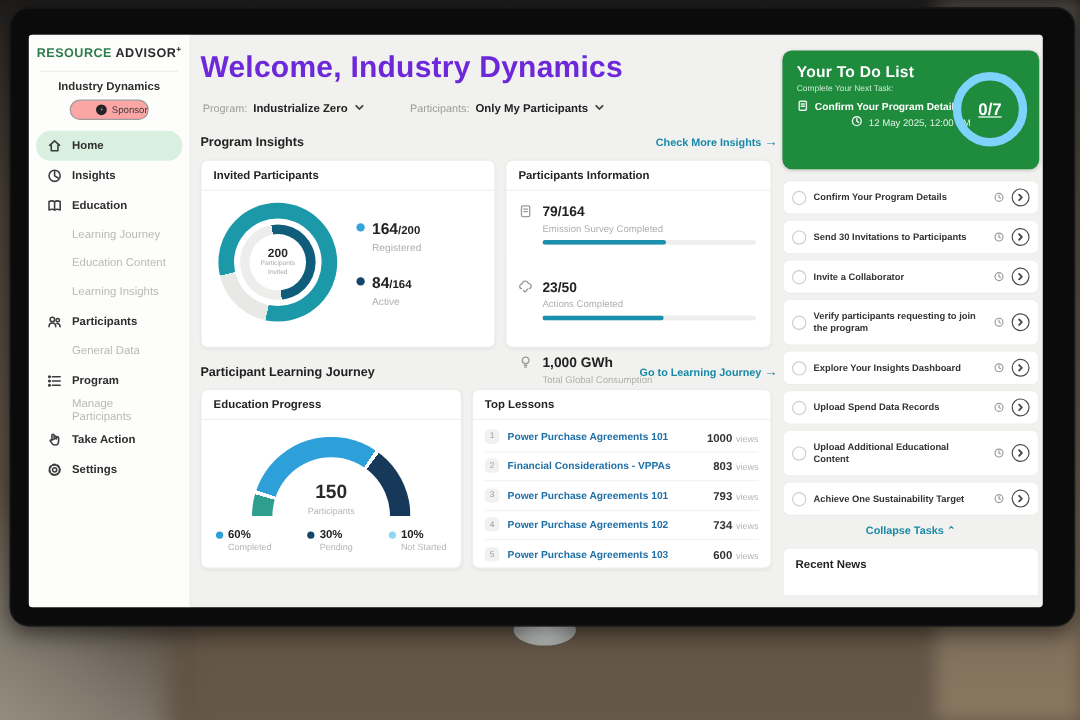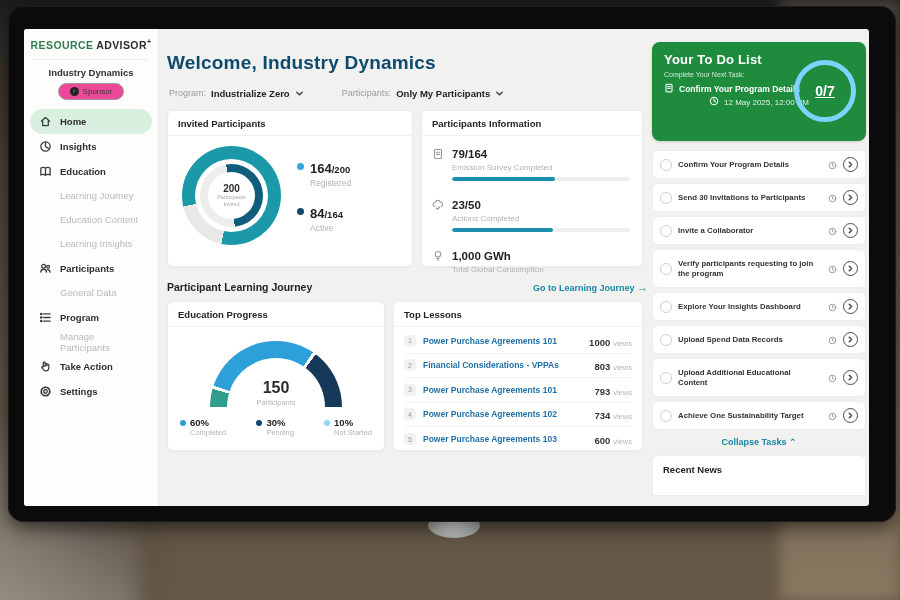--- a/index.html
+++ b/index.html
@@ -26,36 +26,36 @@
 
   
   .sidebar { position:absolute; left:0; top:0; width:135px; height:477px; background:#fdfdfc;
     border-right:1px solid #e9e9e7; padding-top:9px; }
   .logo { text-align:center; font-size:10.5px; font-weight:bold; letter-spacing:.4px; color:#2b2b2b; }
   .logo .g { color:#2e7d4f; }
   .logo sup { font-size:7px; }
   .side-div { border-top:1px solid #ececea; margin:8px 10px 7px; }
   .org { text-align:center; font-size:9.5px; font-weight:bold; color:#2f2f2f; }
   .sponsor { margin:5px auto 9px; width:66px; height:17px; border:1px solid #9c9c9c; border-radius:9px;
-    display:flex; align-items:center; justify-content:center; gap:4px; background:#ec4899; }
+    display:flex; align-items:center; justify-content:flex-end; gap:4px; background:#fca5a5; }
   .sponsor-dot { width:9px; height:9px; border-radius:50%; background:#232323; position:relative; }
   .sponsor-dot::after { content:""; position:absolute; left:3px; top:2px; width:3px; height:5px;
     background:#fff; clip-path:polygon(100% 0,20% 55%,60% 55%,0 100%,80% 45%,40% 45%); }
   .sponsor span { font-size:8px; color:#3a3a3a; }
   .nav { display:flex; flex-direction:column; padding:0 6px; }
   .nav-item { display:flex; align-items:center; gap:8px; height:25px; padding:0 9px; border-radius:13px;
     font-size:9.5px; font-weight:bold; color:#2e2e2e; cursor:pointer; }
   .nav-item.active { background:#d9f0e1; }
   .nav-item.sub { font-weight:normal; color:#b9b9b7; padding-left:30px; height:24px; }
   .nav-item .ico { width:13px; height:13px; flex:0 0 13px; display:flex; align-items:center; }
   .ico svg { width:13px; height:13px; stroke:#3c3c3c; fill:none; stroke-width:1.4; stroke-linecap:round; stroke-linejoin:round; }
 
   
   .main { position:absolute; left:143px; top:0; width:481px; height:477px; }
-  .welcome { margin-top:23px; font-size:19px; font-weight:bold; color:#0c4a6e; letter-spacing:.2px; }
+  .welcome { margin-top:13px; font-size:25px; font-weight:bold; color:#6d28d9; letter-spacing:.2px; }
   .filters { margin-top:10px; display:flex; gap:38px; align-items:center; padding-left:2px; }
   .filter { display:flex; align-items:center; gap:5px; cursor:pointer; }
   .filter .lab { font-size:9px; color:#9b9b99; }
   .filter .val { font-size:9.5px; font-weight:bold; color:#222; }
   .chev svg { width:9px; height:9px; stroke:#444; fill:none; stroke-width:1.6; stroke-linecap:round; }
   .sec-row { display:flex; justify-content:space-between; align-items:center; margin-top:14px; }
   .sec-title { font-size:10.5px; font-weight:bold; color:#222; }
   .sec-link { font-size:9px; font-weight:bold; color:#1788a6; cursor:pointer; }
   .sec-link .arr { font-size:11px; }
 
@@ -78,21 +78,21 @@
   .legend-col { display:flex; flex-direction:column; gap:16px; }
   .leg-item { display:flex; align-items:flex-start; gap:6px; }
   .leg-dot { width:7px; height:7px; border-radius:50%; margin-top:4px; }
   .leg-dot.registered { background:#35a3dc; }
   .leg-dot.active { background:#14466b; }
   .leg-val { font-size:13px; font-weight:bold; color:#222; }
   .leg-total { font-size:9.5px; font-weight:bold; color:#222; }
   .leg-lab { font-size:8.5px; color:#b0b0ae; margin-top:1px; }
 
   .card-info { width:222px; height:157px; }
-  .info-body { padding:8px 12px 0 10px; display:flex; flex-direction:column; gap:14px; }
+  .info-body { padding:8px 12px 0 10px; display:flex; flex-direction:column; gap:26px; }
   .info-row { display:flex; gap:7px; }
   .info-ico { width:13px; padding-top:2px; }
   .info-ico svg { width:12px; height:12px; stroke:#9a9a98; fill:none; stroke-width:1.3; stroke-linecap:round; stroke-linejoin:round; }
   .info-main { flex:1; }
   .info-val { font-size:11.5px; font-weight:bold; color:#222; }
   .info-lab { font-size:8px; color:#b0b0ae; margin-top:1px; }
   .bar { margin-top:5px; height:4px; border-radius:2px; background:#eeeeec; overflow:hidden; }
   .bar-fill { height:4px; border-radius:2px; background:#1b8fae; }
 
   .card-edu { width:218px; height:150px; }
@@ -125,21 +125,21 @@
   
   .rightcol { position:absolute; left:628px; top:0; width:214px; height:477px; }
   .todo-card { position:relative; margin-top:13px; height:99px; border-radius:8px; background:#1e8b3d;
     padding:10px 12px; color:#fff; box-shadow:0 1px 3px rgba(0,0,0,.15); }
   .todo-title { font-size:13px; font-weight:bold; letter-spacing:.2px; }
   .todo-sub { font-size:7px; color:#cfe9d6; margin-top:4px; }
   .todo-next { display:flex; align-items:center; gap:5px; margin-top:5px; font-size:8.5px; font-weight:bold; }
   .todo-due { display:flex; align-items:center; gap:5px; margin-top:1px; font-size:8px; color:#e4f3e8;justify-content:center; }
   .wico svg { width:10px; height:10px; stroke:#eaf5ec; fill:none; stroke-width:1.4; stroke-linecap:round; stroke-linejoin:round; }
   .todo-ring { position:absolute; right:10px; top:18px; width:62px; height:62px; border-radius:50%;
-    border:5px solid #7dd3fc; display:flex; align-items:center; justify-content:center;text-decoration:underline; }
+    border:7px solid #7dd3fc; display:flex; align-items:center; justify-content:center;text-decoration:underline; }
   .todo-ring span { font-size:14px; font-weight:bold; color:#fff; }
 
   .tasks { display:flex; flex-direction:column; gap:4px; margin-top:9px; }
   .task-row { background:#fff; border:1px solid #ededeb; border-radius:6px; height:29px;
     display:flex; align-items:center; gap:6px; padding:0 7px; }
   .task-row.tall { height:39px; }
   .task-check { width:12px; height:12px; flex:0 0 12px; border:1.4px solid #cfcfcd; border-radius:50%; background:#fff; cursor:pointer; }
   .task-label { flex:1; font-size:7.8px; font-weight:bold; color:#333; line-height:1.25; }
   .task-clock svg { width:9px; height:9px; stroke:#9a9a98; fill:none; stroke-width:1.3; stroke-linecap:round; }
   .task-go { width:15px; height:15px; flex:0 0 15px; border:1.4px solid #4c4c4c; border-radius:50%;
@@ -269,20 +269,27 @@
           </div>
           <div class="filter">
             <span class="lab">Participants:</span>
             <span class="val">Only My Participants</span>
             <span class="chev"><svg viewBox="0 0 10 10">
                   <path d="M2 3.5 5 6.5 8 3.5"></path>
                 </svg></span>
           </div>
         </div>
 
+        <div class="sec-row">
+          <span class="sec-title">Program Insights</span>
+          <span class="sec-link">
+            <span>Check More Insights</span>
+            <span class="arr">→</span>
+          </span>
+        </div>
 
         <div class="cards-row">
 
           <div class="card card-invited">
             <div class="card-title">Invited Participants</div>
             <div class="invited-body">
               <div class="donut">
                 <div class="donut-hole">
                   <div class="donut-inner">
                     <div class="donut-inner-hole">

